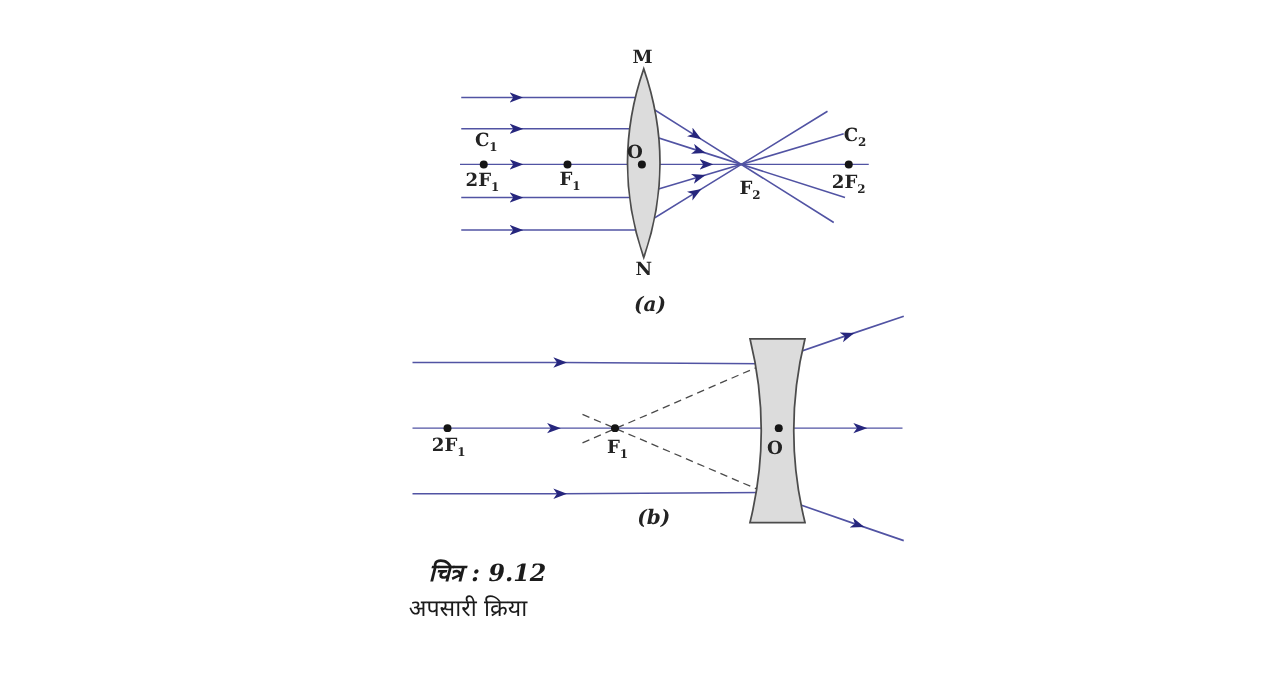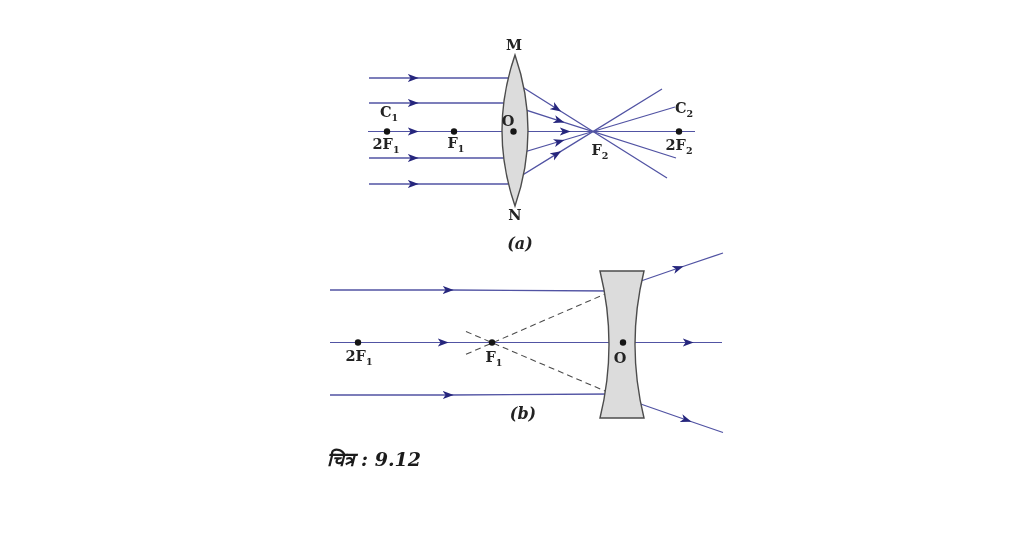--- a/index.html
+++ b/index.html
@@ -13,21 +13,21 @@
   .dashline{stroke:var(--c-dashed,#4a4a4a);stroke-width:1.05;stroke-dasharray:6 4;fill:none;}
   .lens{fill:var(--c-lens_fill,#dcdcdc);stroke:var(--c-lens_stroke,#4c4c4c);stroke-width:1.4;}
   .dot{fill:#151515;stroke:none;}
   .lbl{font-family:"DejaVu Serif",serif;font-weight:700;font-size:14.5px;fill:var(--c-label,#232323);}
   .sub{font-size:9.5px;}
   .panel-lbl{font-family:"DejaVu Serif",serif;font-style:italic;font-weight:700;font-size:16px;fill:var(--c-label,#232323);}
   #arrowhead path{fill:var(--c-arrowhead,#26267d);stroke:none;}
 
   
   .caption{position:absolute;left:327px;top:444px;width:390px;color:#1b1b1b;}
-  .caption-title{font-family:"DejaVu Serif",serif;font-weight:700;font-style:italic;font-size:19px;line-height:30px;}
+  .caption-title{font-family:"DejaVu Serif",serif;font-weight:700;font-style:italic;font-size:19px;line-height:30px;margin-left:16px;}
   .caption-line{font-family:"DejaVu Serif",serif;font-size:18.5px;line-height:28.5px;}
   .caption-line .pmark{font-style:italic;}
 </style>
 </head>
 <body>
 
 <div class="stage">
 
   <svg width="1024" height="538" viewBox="0 0 1024 538">
     <defs>
@@ -100,15 +100,16 @@
       <text class="lbl" x="494" y="362" text-anchor="middle"><tspan>F</tspan><tspan class="sub" dy="4">1</tspan></text>
 
       <text class="lbl" x="620" y="363" text-anchor="middle">O</text>
 
       <text class="panel-lbl" x="523" y="419" text-anchor="middle">(b)</text>
     </g>
   </svg>
 
   <div class="caption">
     <div class="caption-title">चित्र : 9.12</div>
+    <div class="caption-line">अपसारी क्रिया</div>
   </div>
 
 </div>
 
 </body></html>

